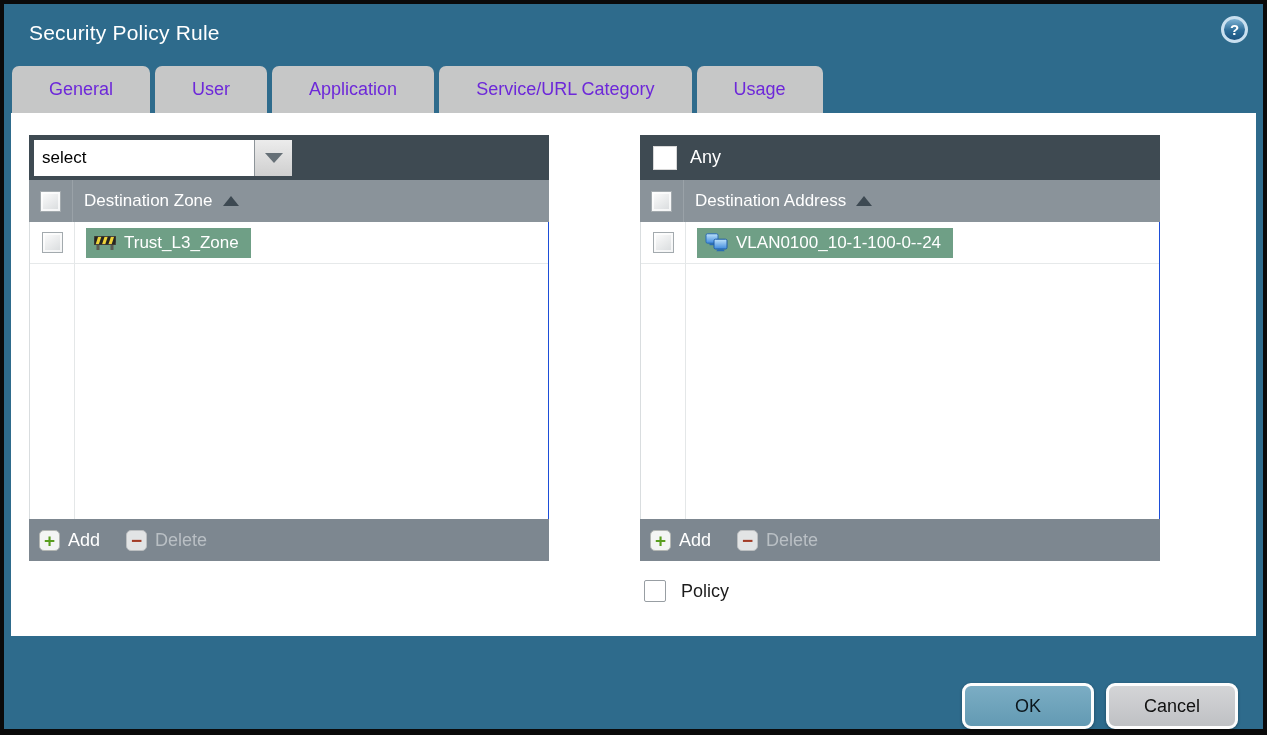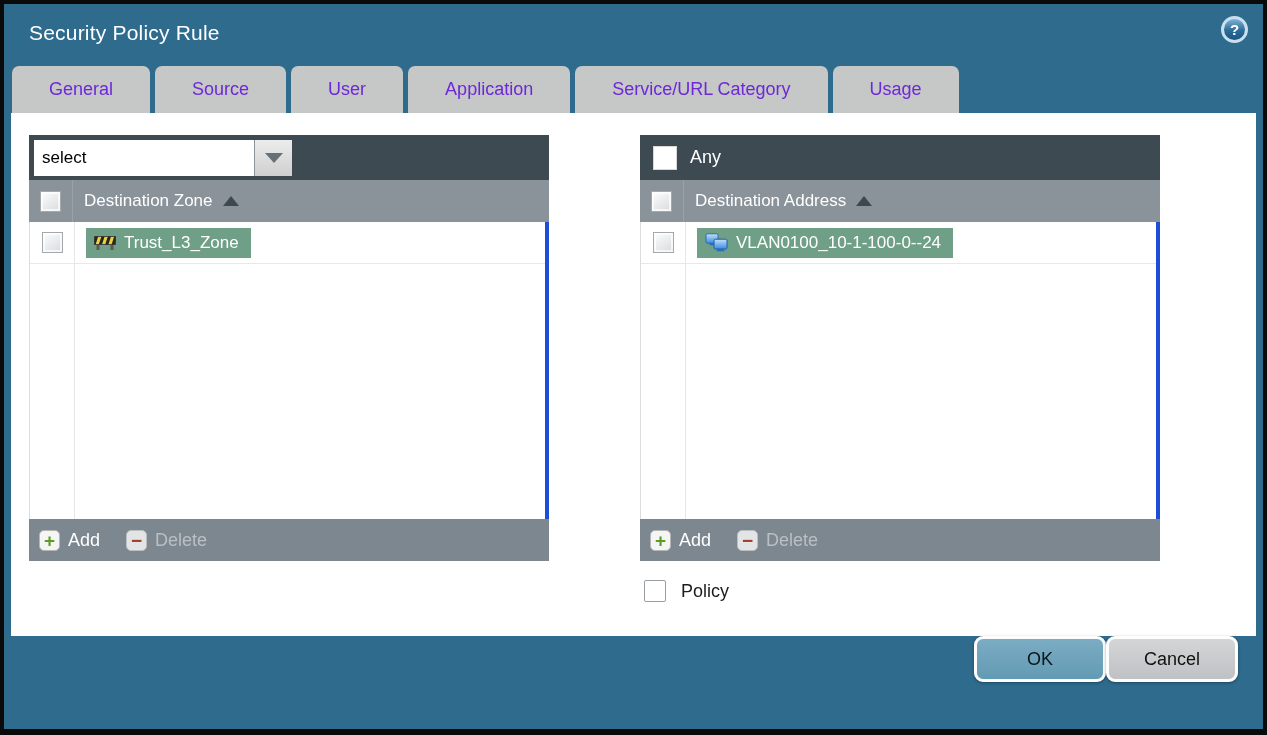--- a/index.html
+++ b/index.html
@@ -99,21 +99,21 @@
   }
   .header-label { color:#fff; font-size:17px; margin-left:11px; }
   .tri-up {
     width:0; height:0; margin-left:10px;
     border-left:8px solid transparent; border-right:8px solid transparent;
     border-bottom:10px solid #3d4952;
   }
   
   .rows-area {
     height:297px; background:#fff; position:relative;
-    border-left:1px solid #d9dddf; border-right:4px solid #1d4ed8;
+    border-left:1px solid #d9dddf; border-right:1px solid #1d4ed8;
     overflow:hidden;
   }
   .rows-area .col-sep {
     position:absolute; left:44px; top:0; bottom:0; width:1px;
     background:#e4e7e8;
   }
   .row {
     height:42px; display:flex; align-items:center;
     border-bottom:1px solid #e6e9ea; position:relative;
   }
@@ -140,22 +140,22 @@
   .pf-del .pf-label { color:#b9bfc4; font-size:18px; }
   
   .negate-row { display:flex; align-items:center; margin:19px 0 0 4px; }
   .cb-negate {
     width:22px; height:22px; background:#fff;
     border:1px solid #989ea3; border-radius:2px; cursor:pointer;
   }
   .negate-label { color:#1c1c1c; font-size:18px; margin-left:15px; }
   
   .bottombar {
-    flex:1; display:flex; align-items:flex-start; justify-content:flex-end;
-    padding-right:25px; gap:0;
+    flex:1; display:flex; align-items:flex-end; justify-content:flex-end;
+    padding-right:25px; gap:12px;
   }
   .dlg-btn {
     width:132px; height:46px; border-radius:9px;
     border:3px solid #fdfdfd; font-family:"Liberation Sans", sans-serif;
     font-size:18px; cursor:pointer;
     box-shadow:0 1px 3px rgba(0,0,0,0.35);
   }
   .btn-ok { background:linear-gradient(180deg,#7badc4 0%, #639ab3 100%); color:#0b161c; }
   .btn-cancel { background:linear-gradient(180deg,#d4d5d7 0%, #bfc1c4 100%); color:#111; }
 </style>
@@ -164,21 +164,20 @@
 
 <div class="dialog">
 
   <div class="titlebar">
     <div class="title">Security Policy Rule</div>
     <div class="help-btn">?</div>
   </div>
 
   <div class="tabbar">
     <div class="tab">General</div>
-    <div class="tab">Source</div>
     <div class="tab">User</div>
     <div class="tab">Application</div>
     <div class="tab">Service/URL Category</div>
     <div class="tab">Usage</div>
   </div>
 
   <div class="content">
     <div class="panels">
 
       <div class="col">

